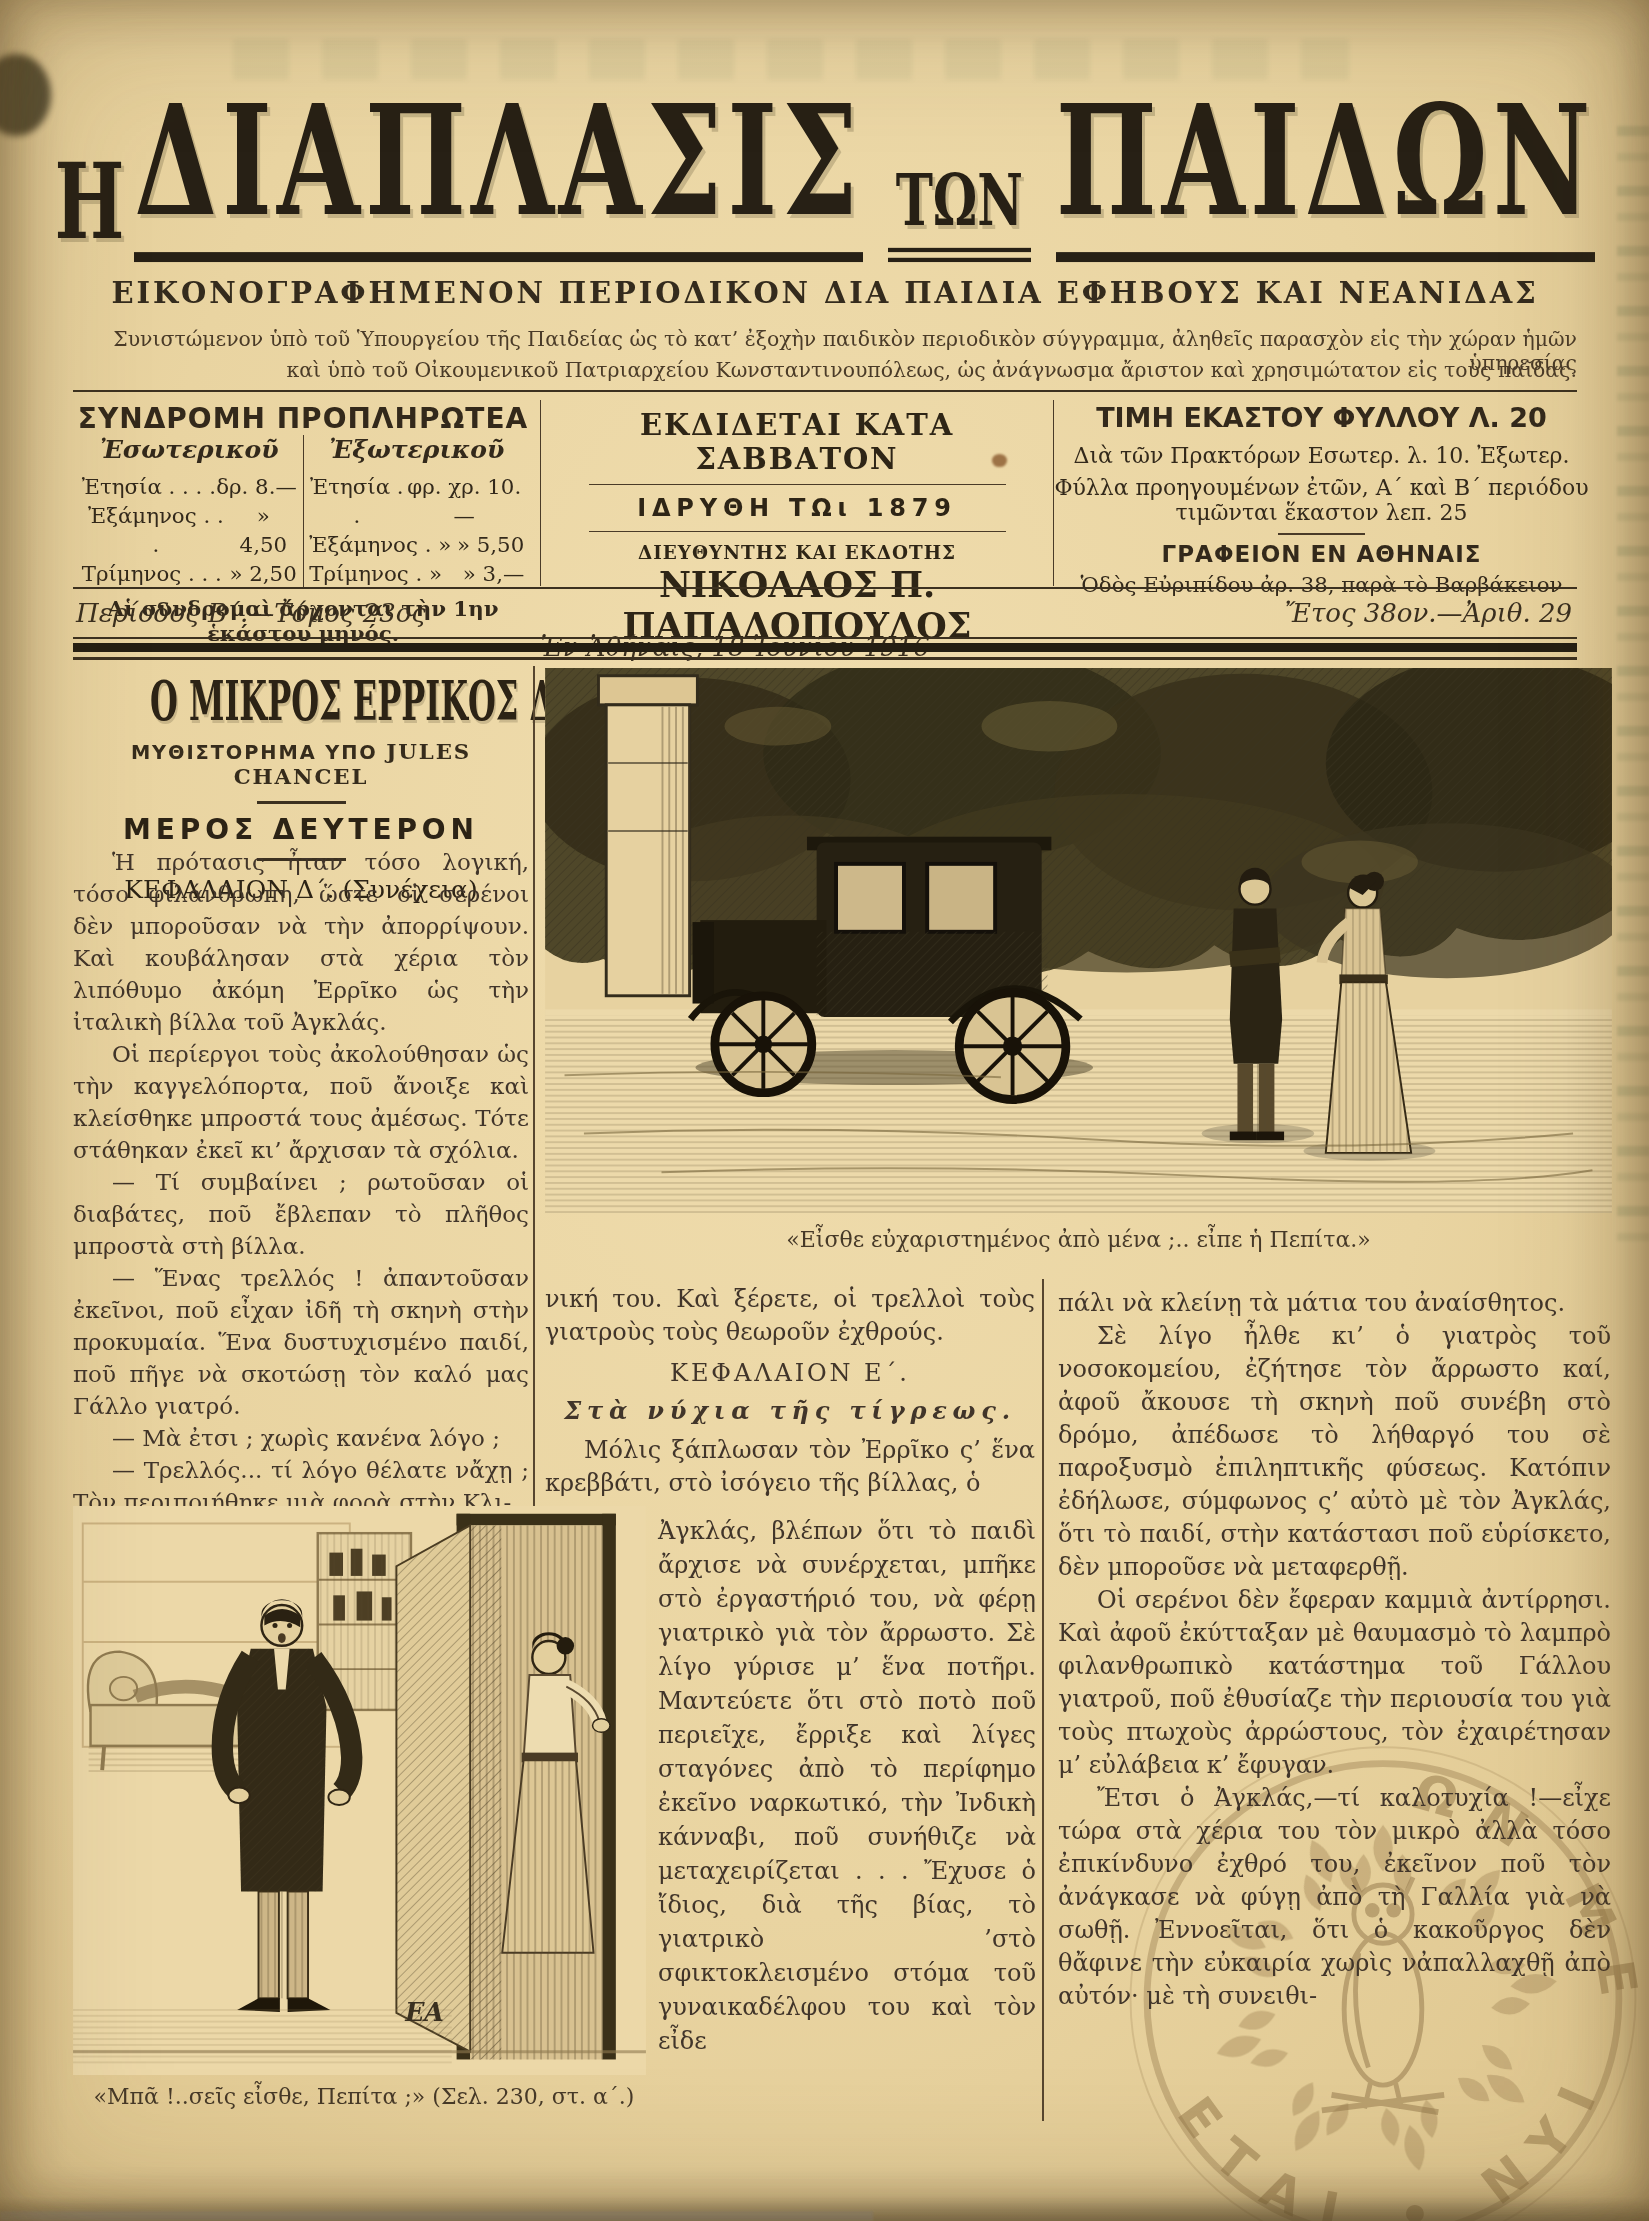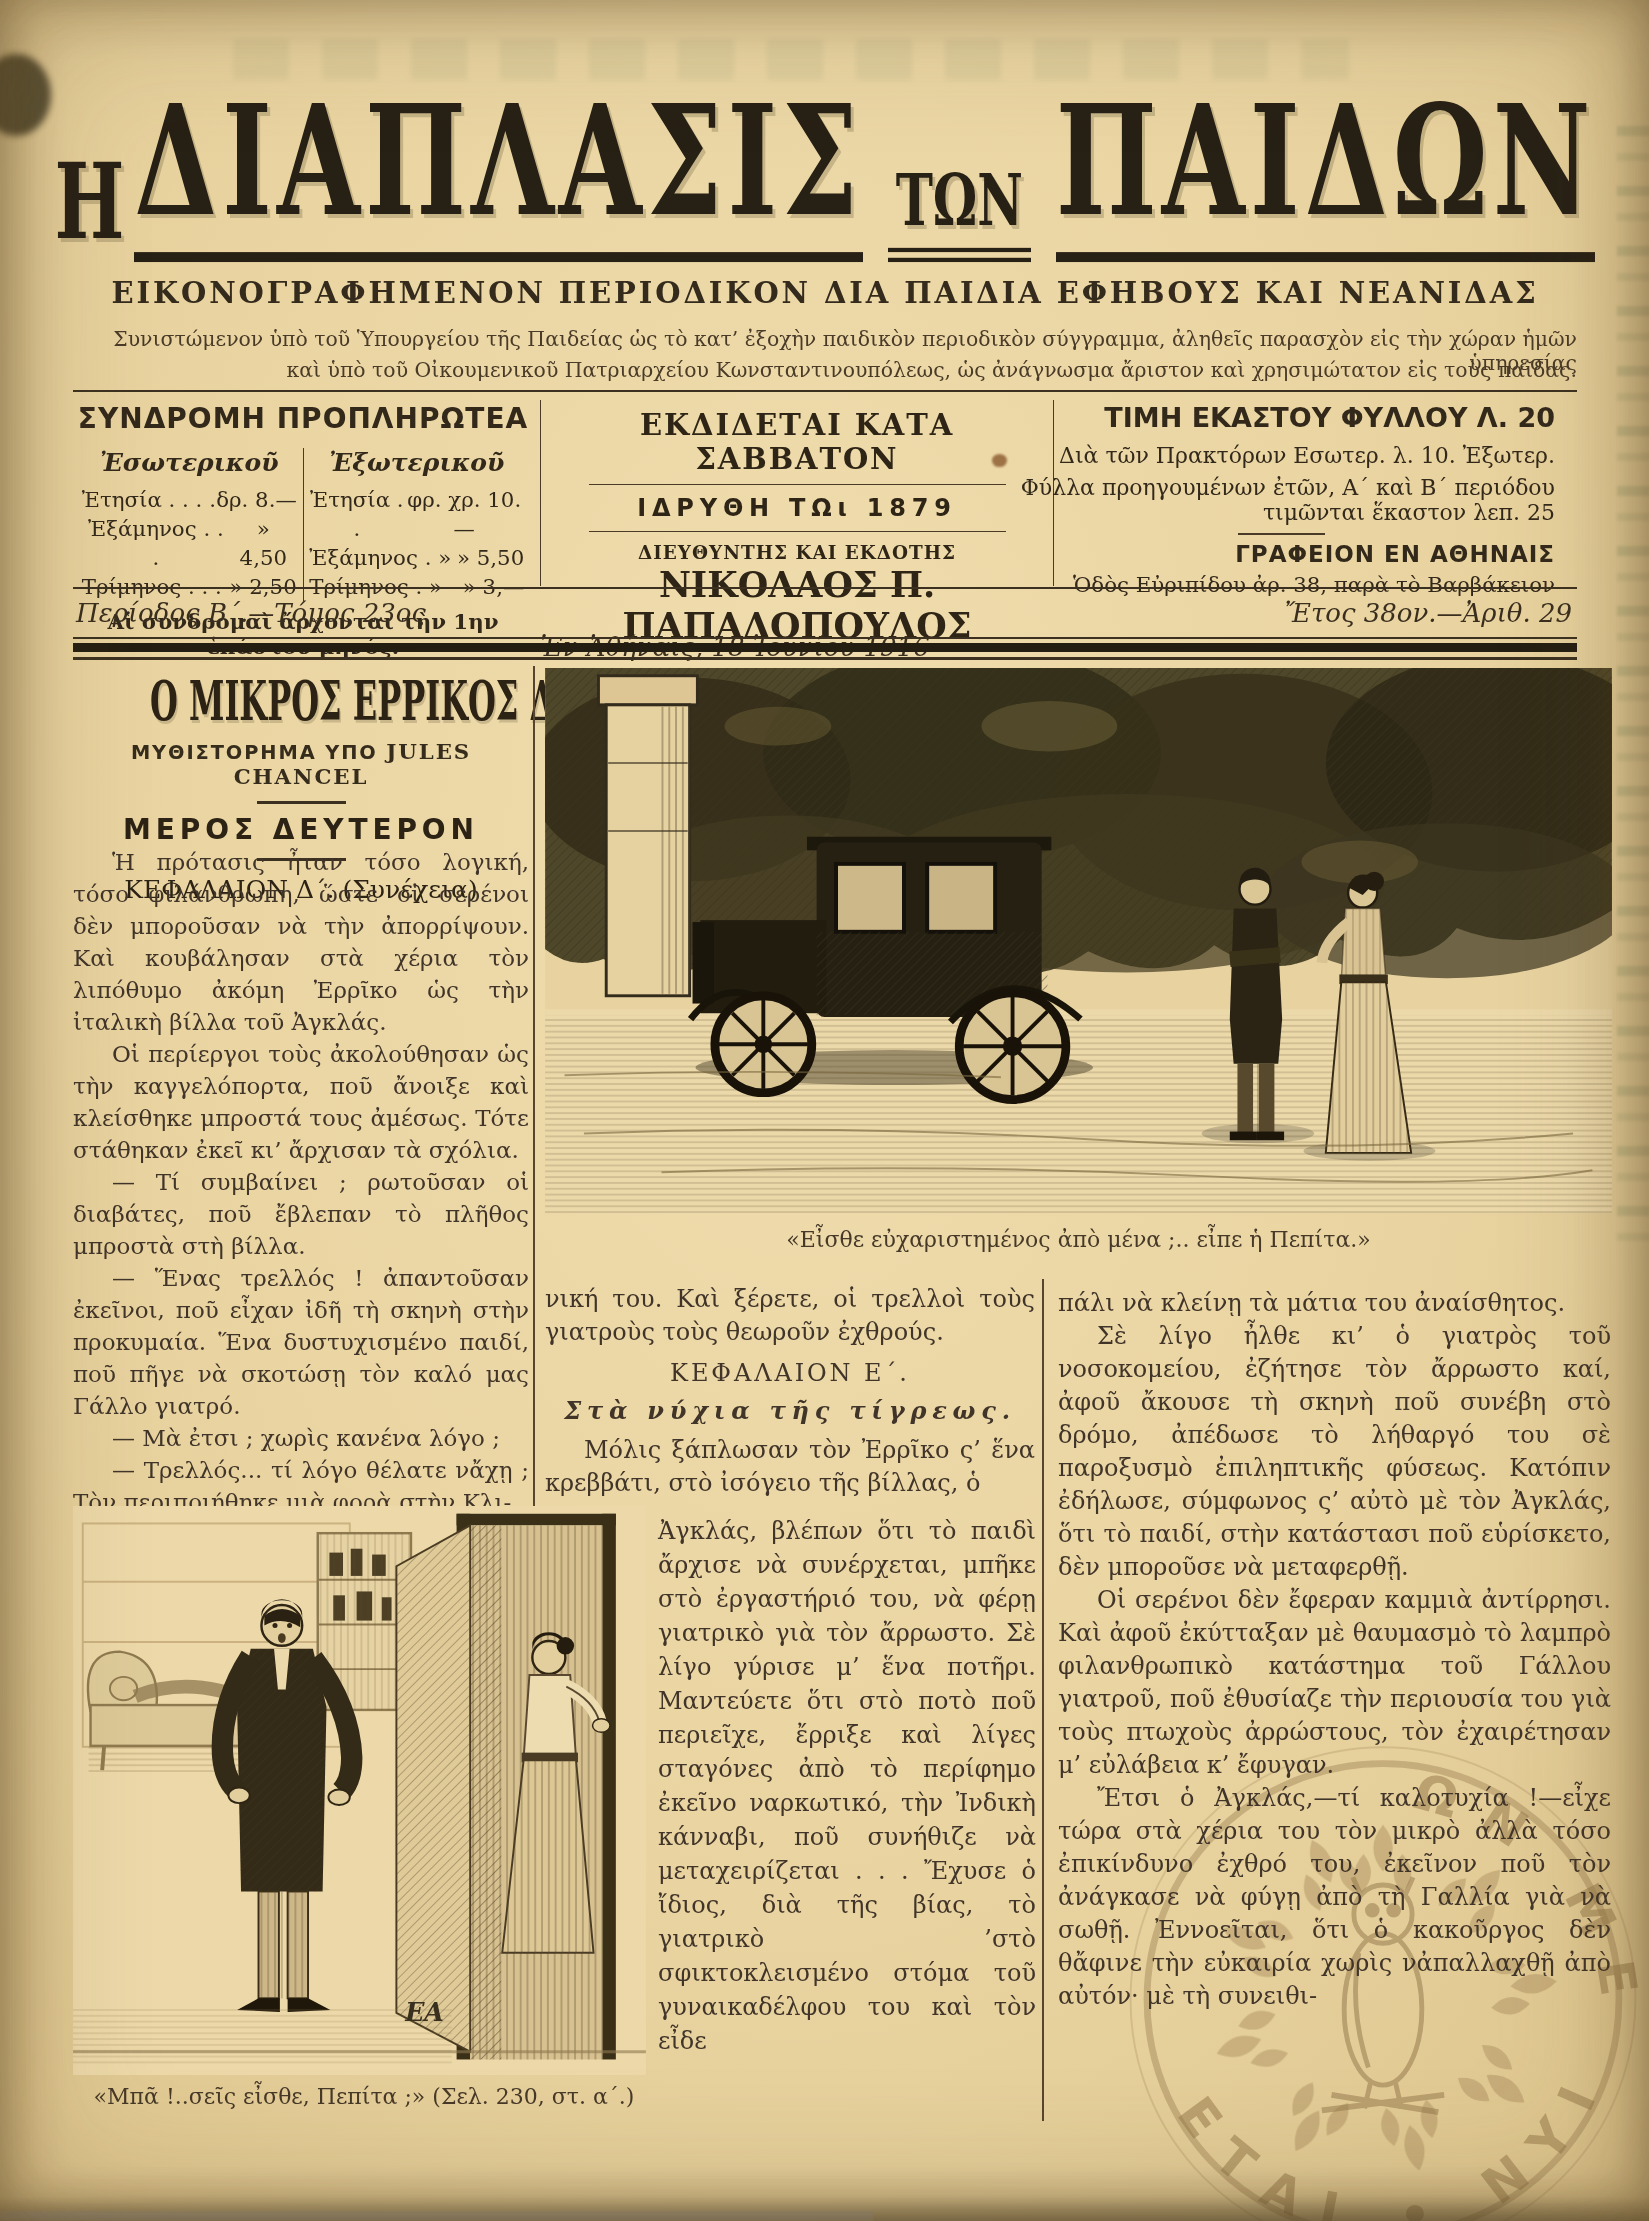--- a/index.html
+++ b/index.html
@@ -17,33 +17,33 @@
   .mh-eta{font-size:74px;margin-right:9.7px;}
   .mh-big{font-size:107px;letter-spacing:4.9px;border-bottom:7.8px solid #272015;padding-bottom:1.9px;}
   .mh-ton{font-size:50px;margin:0 25px;border-bottom:10.7px double #272015;padding:0 7.8px 3.9px;}
   .subtitle{left:73px;top:276px;width:1504px;text-align:center;font-weight:bold;font-size:29px;letter-spacing:2.9px;color:#342b1d;}
   .endors{left:73px;top:327px;width:1504px;text-align:right;font-size:20.4px;color:#4a3b28;}
   .endors2{top:358px;}
   .hrule{background:#3c3120;}
   
   .sub-box{left:76px;top:402px;width:454px;color:#33291b;}
   .sub-title{text-align:center;font-family:"DejaVu Sans",sans-serif;font-weight:bold;font-size:28px;letter-spacing:1px;}
-  .sub-cols{display:flex;margin-top:13px;}
+  .sub-cols{display:flex;margin-top:0;}
   .sub-col{flex:1;padding:0 5.8px;}
   .sub-col.first{border-right:1.9px solid #4a3b28;}
   .sub-head{text-align:center;font-style:italic;font-weight:bold;font-size:25px;margin-bottom:7.8px;}
   .sub-row{display:flex;justify-content:space-between;font-size:21.3px;line-height:29px;text-align:center;}
   .sub-note{text-align:center;font-weight:bold;font-size:21.3px;margin-top:7.8px;}
   .pub-box{left:540px;top:400px;width:512px;height:186px;border-left:1.9px solid #4a3b28;border-right:1.9px solid #4a3b28;text-align:center;color:#2e2516;}
   .pub-l1{font-weight:bold;font-size:29px;letter-spacing:1.9px;margin-top:7.8px;}
   .pub-rule{width:417px;height:1px;background:#4a3b28;margin:8.7px auto;}
   .pub-l2{font-family:"DejaVu Sans",sans-serif;font-weight:bold;font-size:24px;letter-spacing:5.8px;}
   .pub-l3{font-weight:bold;font-size:18.4px;letter-spacing:1px;margin-top:9.7px;}
   .pub-l4{font-weight:bold;font-size:35px;margin-top:1.9px;}
-  .price-box{left:1008px;top:402px;width:547px;text-align:right;color:#33291b;}
+  .price-box{left:1048px;top:402px;width:547px;text-align:center;color:#33291b;}
   .price-l1{font-family:"DejaVu Sans",sans-serif;font-weight:bold;font-size:27px;}
   .price-l2{font-size:22px;margin-top:9.7px;}
   .price-l3{font-size:22px;margin-top:7.8px;}
   .price-l4{font-size:22px;}
   .price-rule{width:87px;height:1.9px;background:#4a3b28;margin:7.8px auto 5.8px;}
   .price-l5{font-family:"DejaVu Sans",sans-serif;font-weight:bold;font-size:23px;letter-spacing:1px;}
   .price-l6{font-size:21.3px;margin-top:4.9px;}
   
   .dateline{left:76px;top:594px;width:1498px;height:41px;font-style:italic;font-size:26px;color:#3a2f1f;}
   .dl-left{position:absolute;left:0;top:3.9px;}

